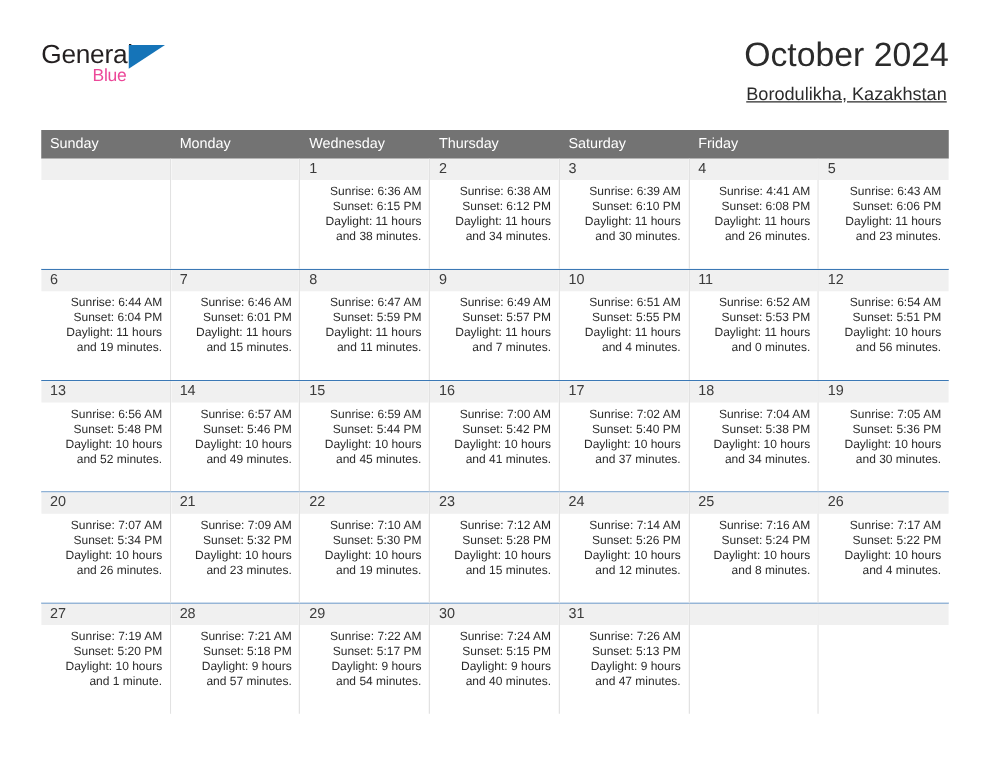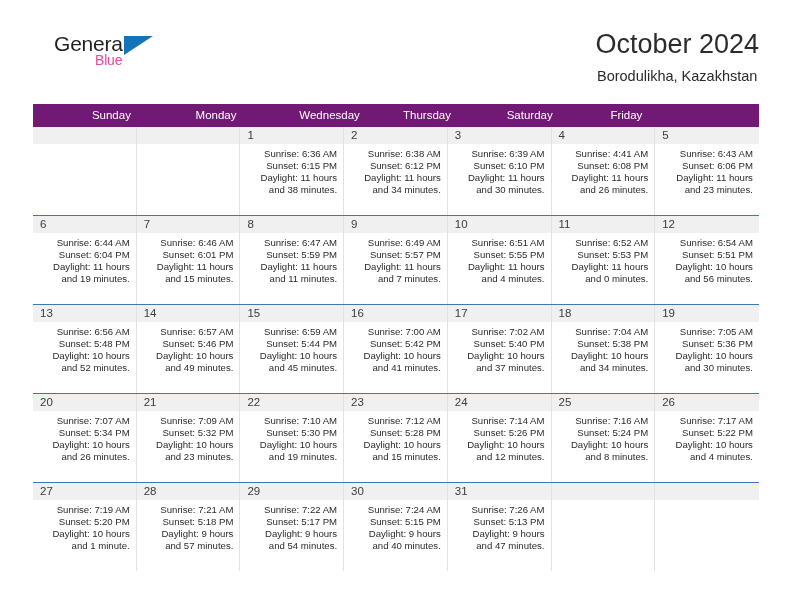--- a/index.html
+++ b/index.html
@@ -31,21 +31,20 @@
     right: 33px;
     height: 68px;
   }
 
   .logo {
     position: absolute;
     left: 0;
     top: 4px;
     width: 170px;
     height: 56px;
-    margin-left: 21px;
   }
   .logo-general {
     position: absolute;
     left: 0;
     top: 0;
     font-size: 21px;
     letter-spacing: -0.2px;
     color: #231f20;
     font-family: "Liberation Sans", sans-serif;
   }
@@ -80,35 +79,35 @@
     color: #2b2b2b;
     line-height: 32px;
     white-space: nowrap;
   }
   .cal-subtitle {
     font-size: 14.5px;
     color: #2b2b2b;
     line-height: 20px;
     margin-top: 6px;
     white-space: nowrap;
+    text-decoration: underline;
   }
 
   
   .calendar {
     position: absolute;
     left: 33px;
     top: 104px;
     width: 726px;
   }
 
   .weekdays {
     display: flex;
     width: 100%;
-    background: #701a75;
-    justify-content: center;
+    background: #737373;
   }
   .weekday {
     width: 14.2857%;
     box-sizing: border-box;
     color: #ffffff;
     font-size: 11.5px;
     line-height: 13px;
     padding: 5px 0 5px 7px;
     white-space: nowrap;
   }

